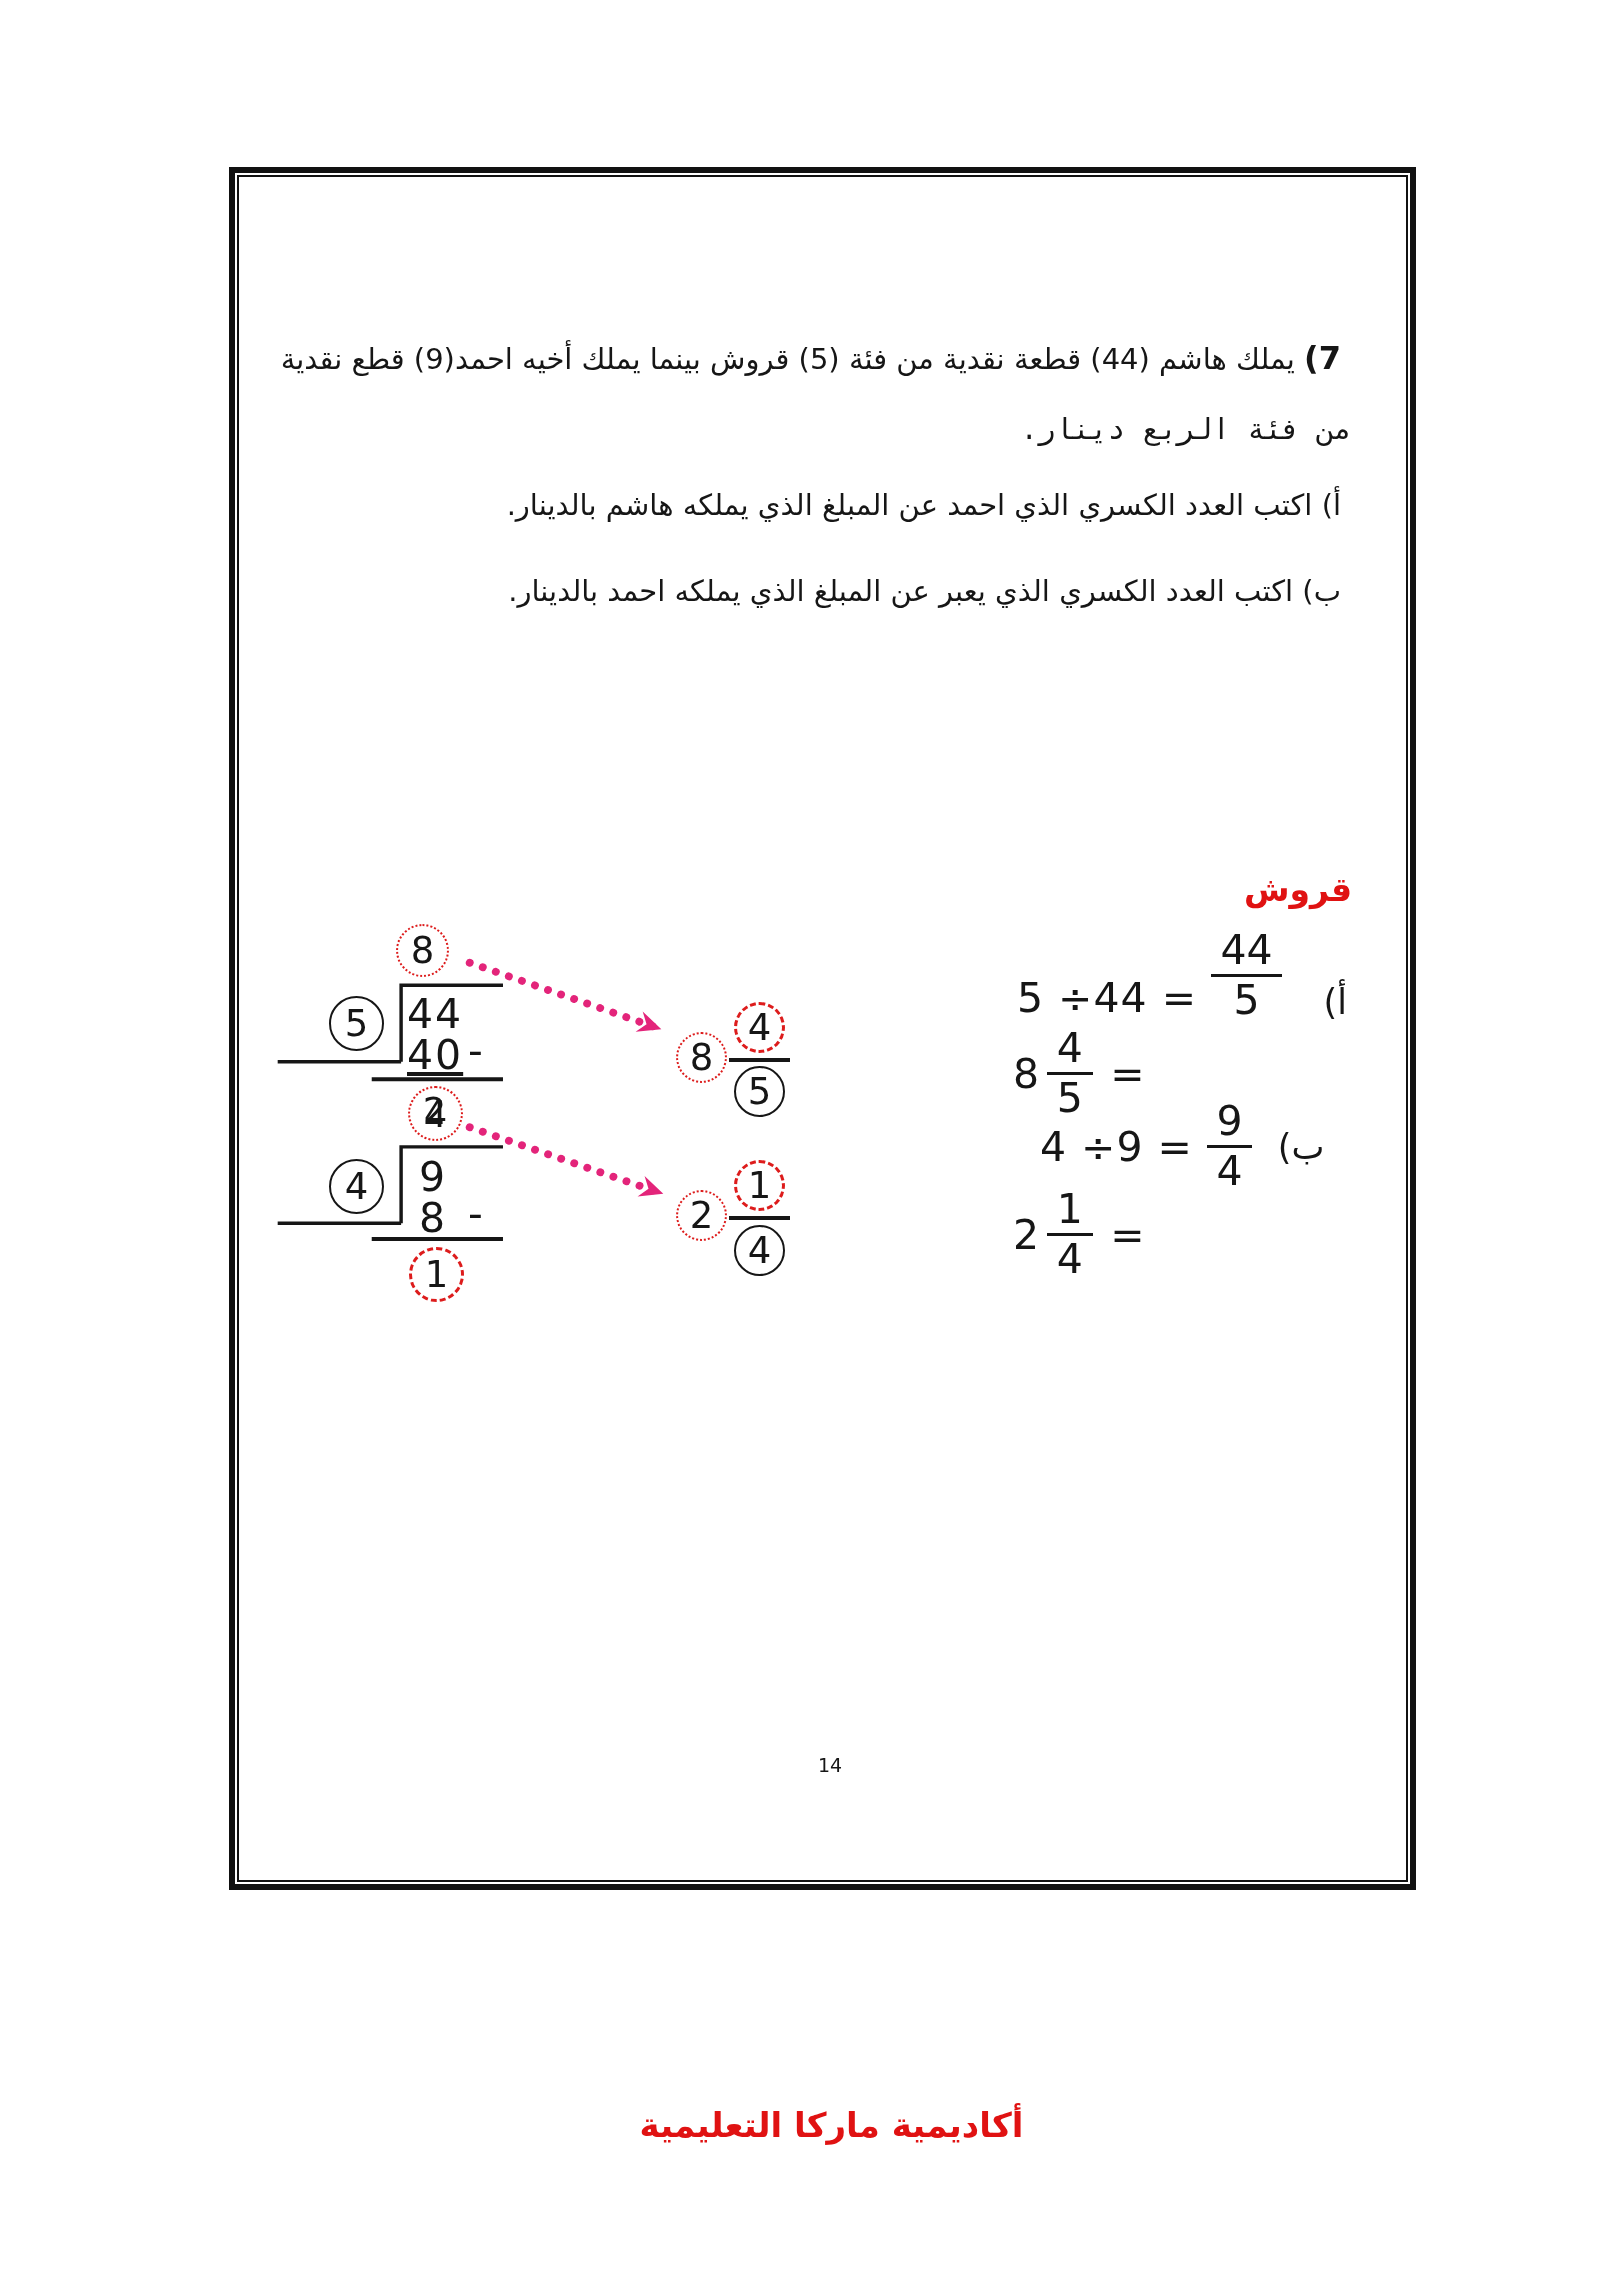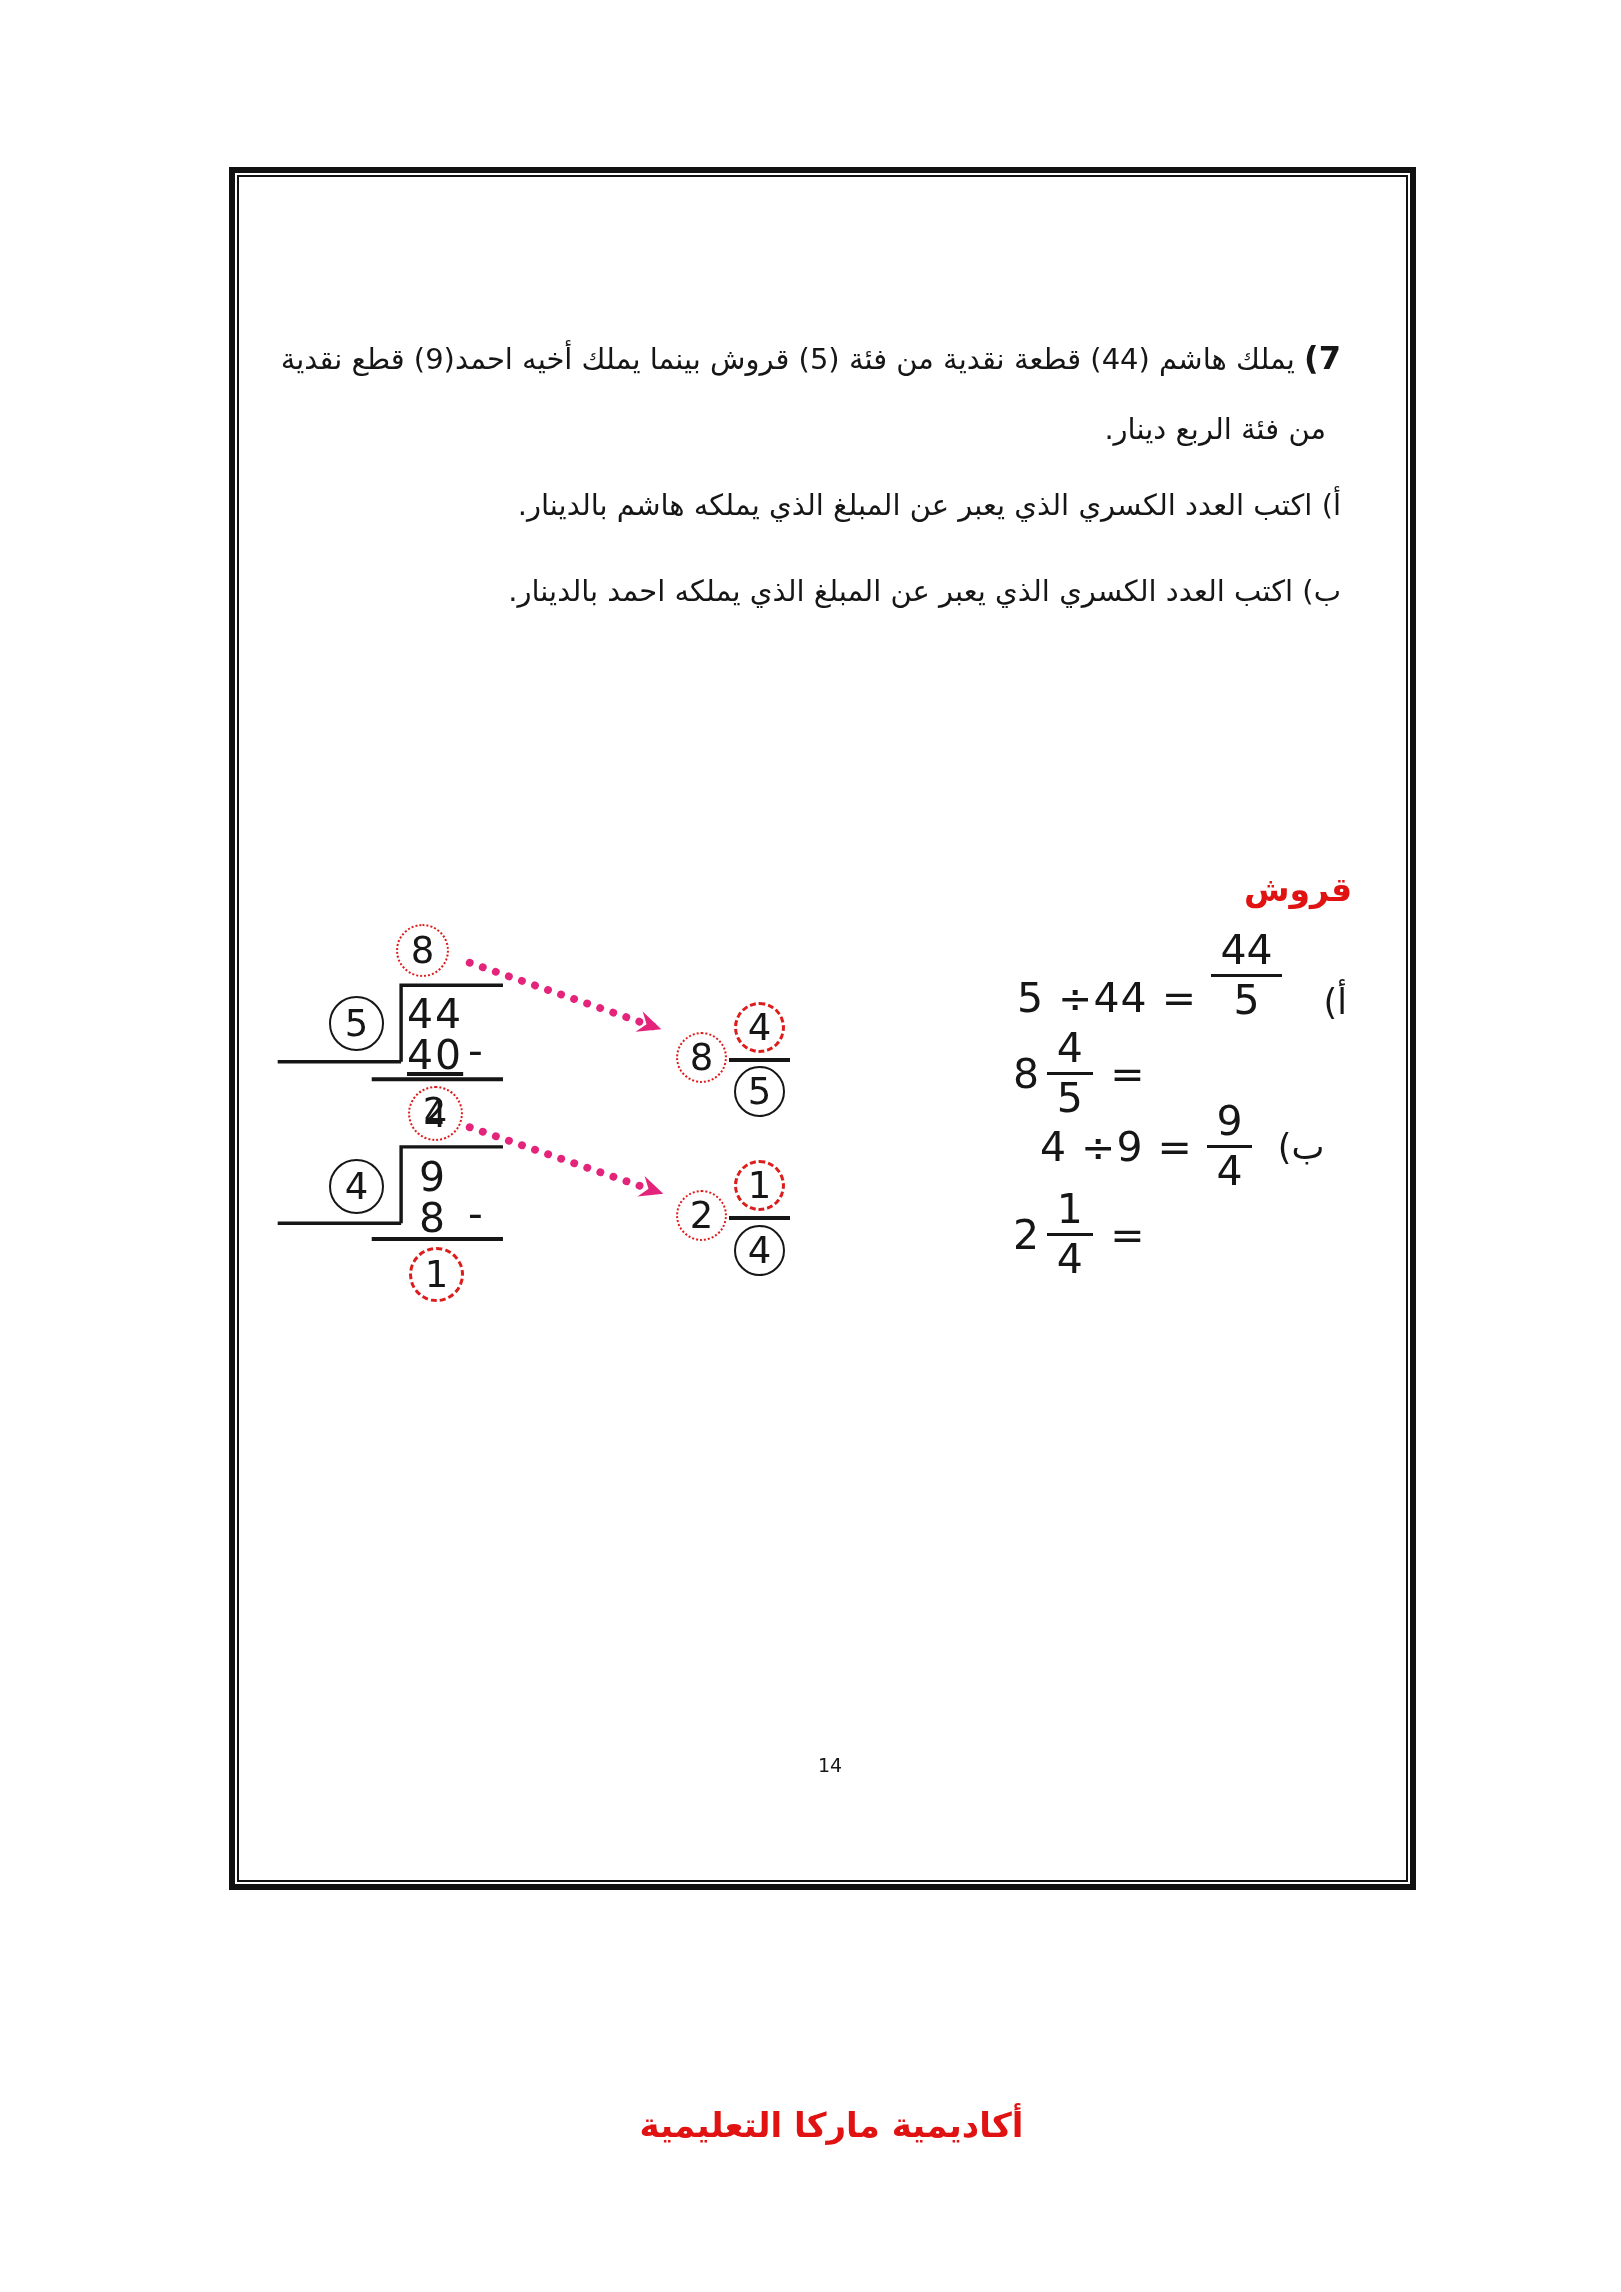--- a/index.html
+++ b/index.html
@@ -59,22 +59,22 @@
 <div class="page">
 
   <div class="frame">
     <div class="frame-inner"></div>
   </div>
 
   <div class="q-line" style="right:301px; top:339px;" dir="rtl">
     <span class="q-num">7)</span>
     <span>يملك هاشم (44) قطعة نقدية من فئة (5) قروش بينما يملك أخيه احمد(9) قطع نقدية</span>
   </div>
-  <div class="q-line" style="right:316px; top:412px;" dir="rtl">من فئة الربع دينار.</div>
-  <div class="q-line" style="right:301px; top:488px;" dir="rtl">أ) اكتب العدد الكسري الذي يعبر عن المبلغ الذي يملكه هاشم بالدينار.</div>
+  <div class="q-line" style="right:290px; top:412px;font-family:Liberation Mono, monospace;" dir="rtl">من فئة الربع دينار.</div>
+  <div class="q-line" style="right:301px; top:488px;" dir="rtl">أ) اكتب العدد الكسري الذي احمد عن المبلغ الذي يملكه هاشم بالدينار.</div>
   <div class="q-line" style="right:301px; top:574px;" dir="rtl">ب) اكتب العدد الكسري الذي يعبر عن المبلغ الذي يملكه احمد بالدينار.</div>
 
   <div class="sol-title">قروش</div>
 
   <div class="eq-row" style="left:996px; top:929px;align-items:flex-end;">
     <span class="eq-lhs">5 ÷44 =</span>
     <span class="frac" style="margin-left:13.7px;">
       <span class="top">44</span>
       <span class="bot">5</span>
     </span>

